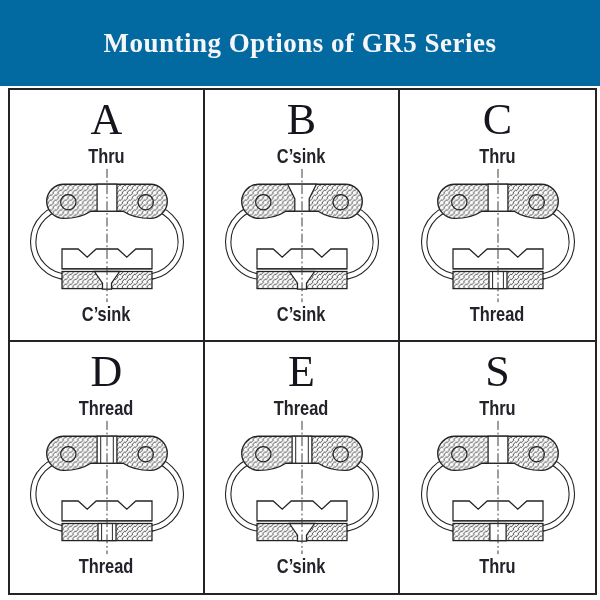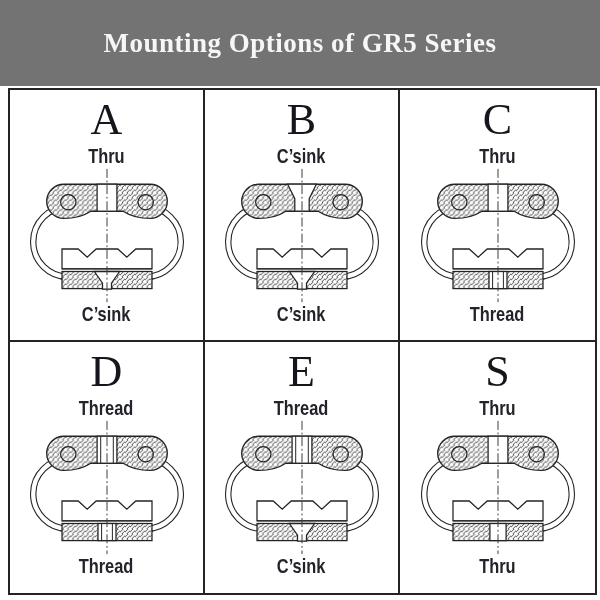--- a/index.html
+++ b/index.html
@@ -3,21 +3,21 @@
 <meta charset="utf-8">
 <style>
   html,body{margin:0;padding:0;}
   body{
     width:600px;height:600px;position:relative;background:#fff;
     font-family:"Liberation Sans", sans-serif;overflow:hidden;
   }
   
   .banner{
     position:absolute;left:0;top:0;width:600px;height:86px;
-    background:#737373;display:flex;align-items:center;justify-content:center;
+    background:#0369a1;display:flex;align-items:center;justify-content:center;
   }
   .banner h1{
     margin:0;color:#f6f6f8;font-family:"Liberation Serif", serif;
     font-weight:bold;font-size:27px;letter-spacing:.5px;
   }
   
   .grid{
     position:absolute;left:8px;top:88px;right:3px;bottom:5px;
     border:2px solid #242428;background:#fff;
     display:grid;grid-template-columns:1fr 1fr 1fr;grid-template-rows:1fr 1fr;

